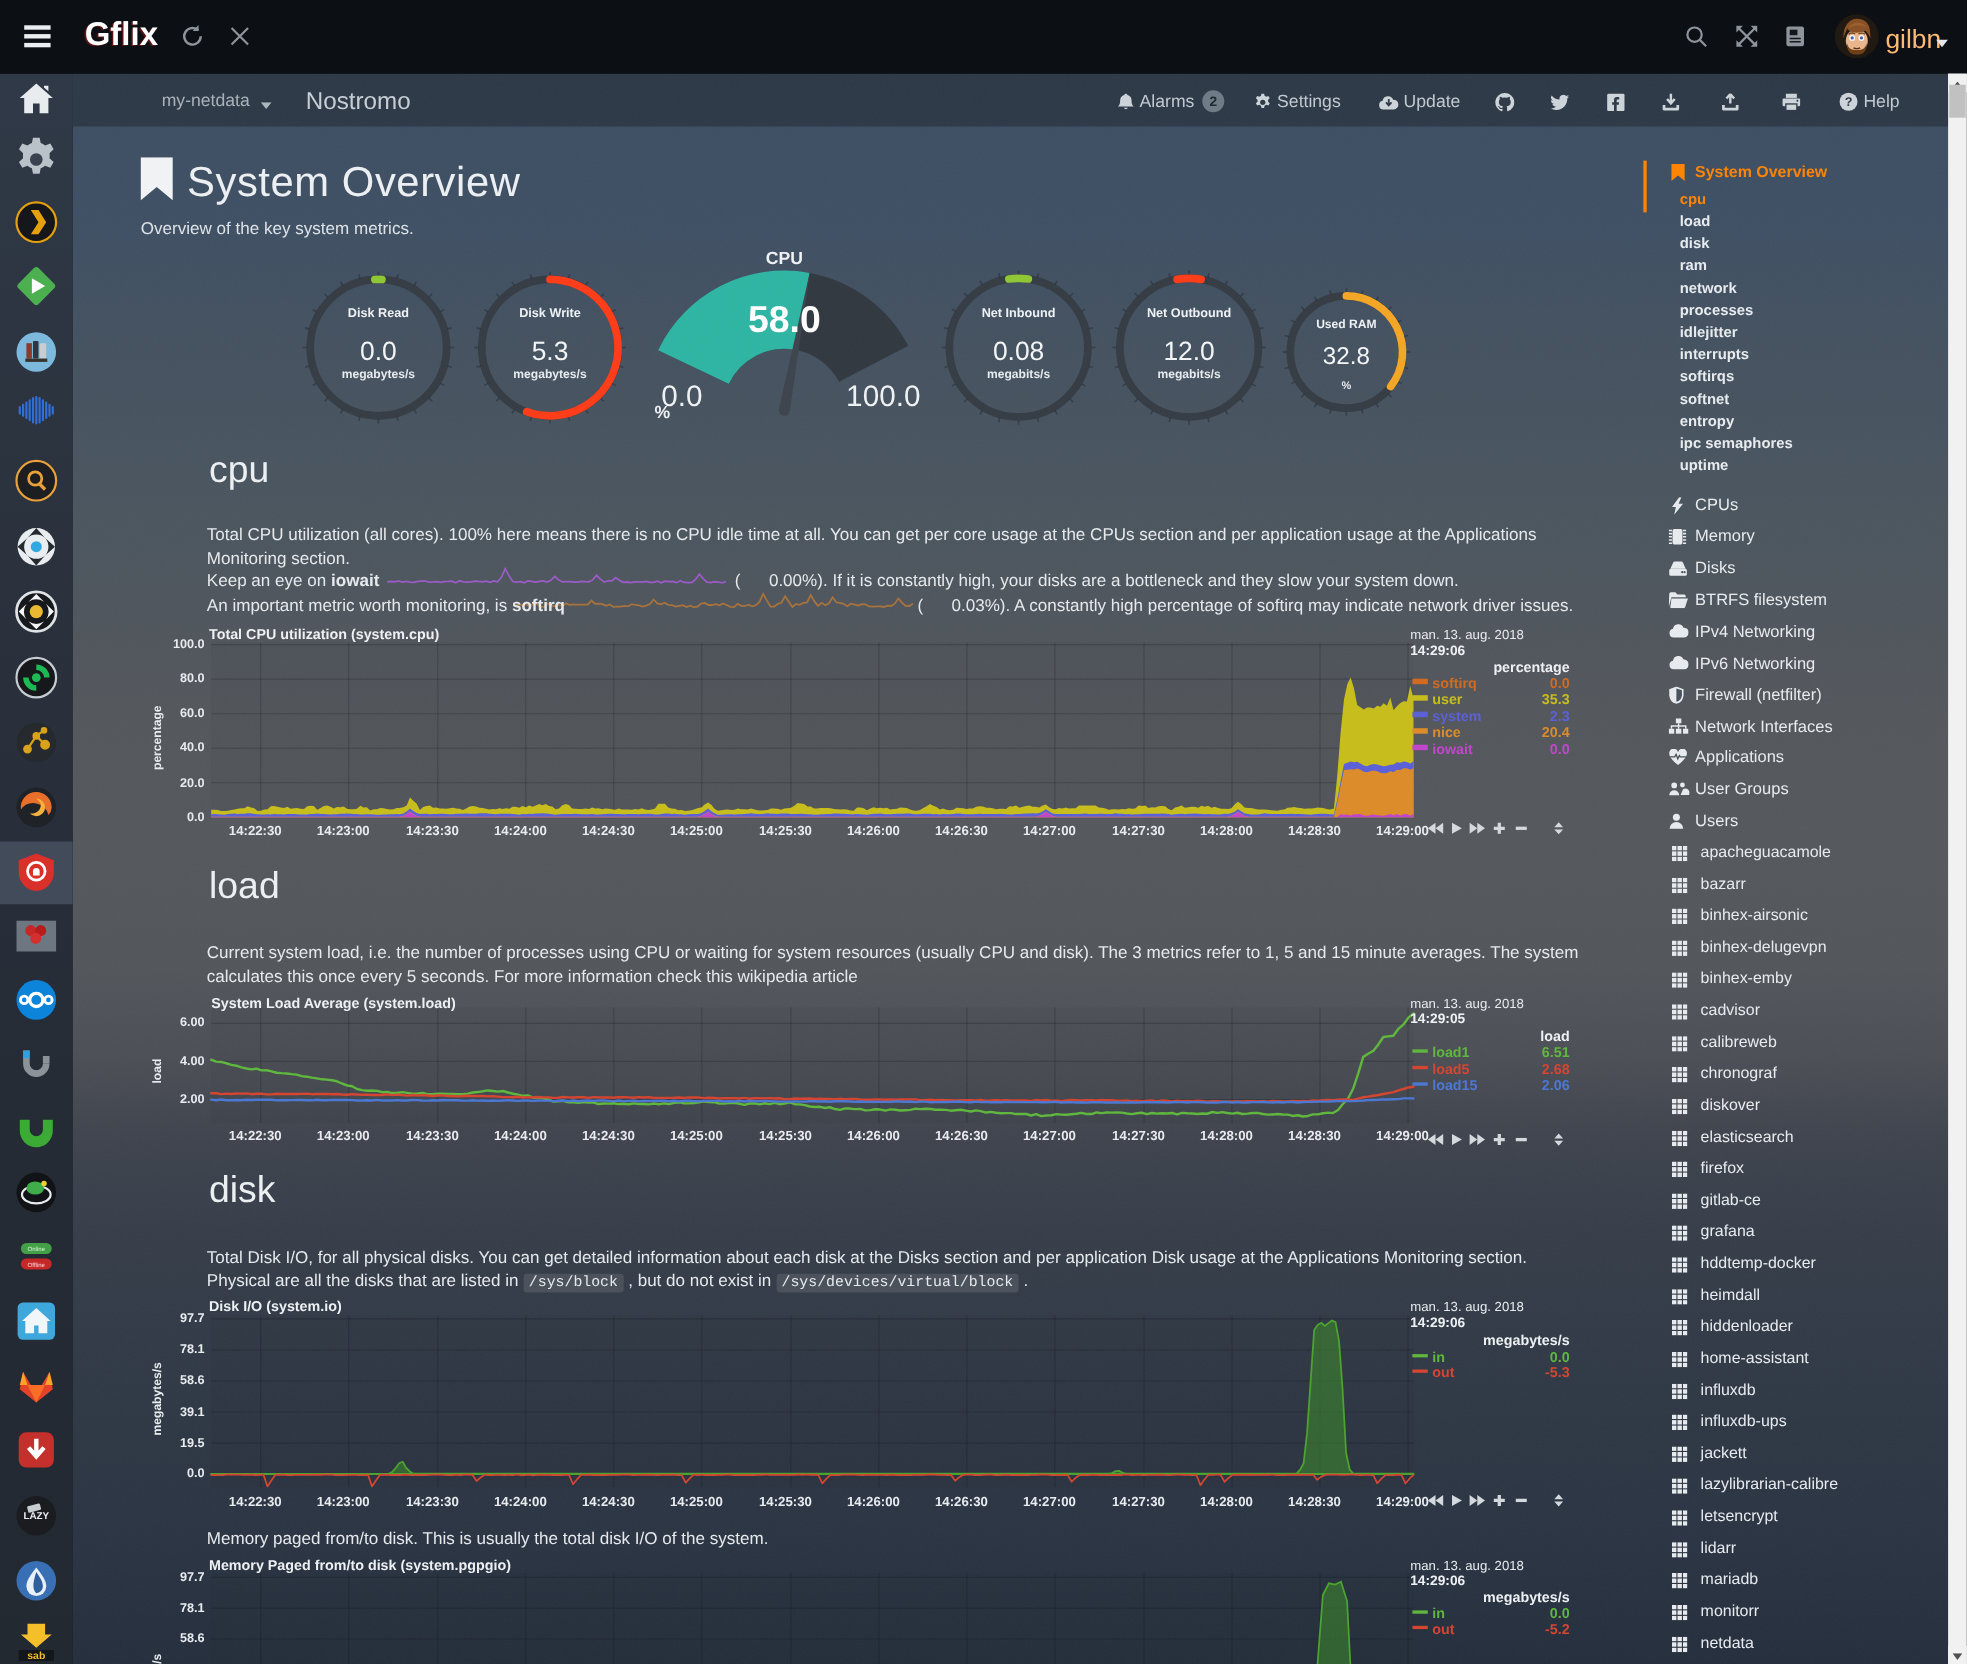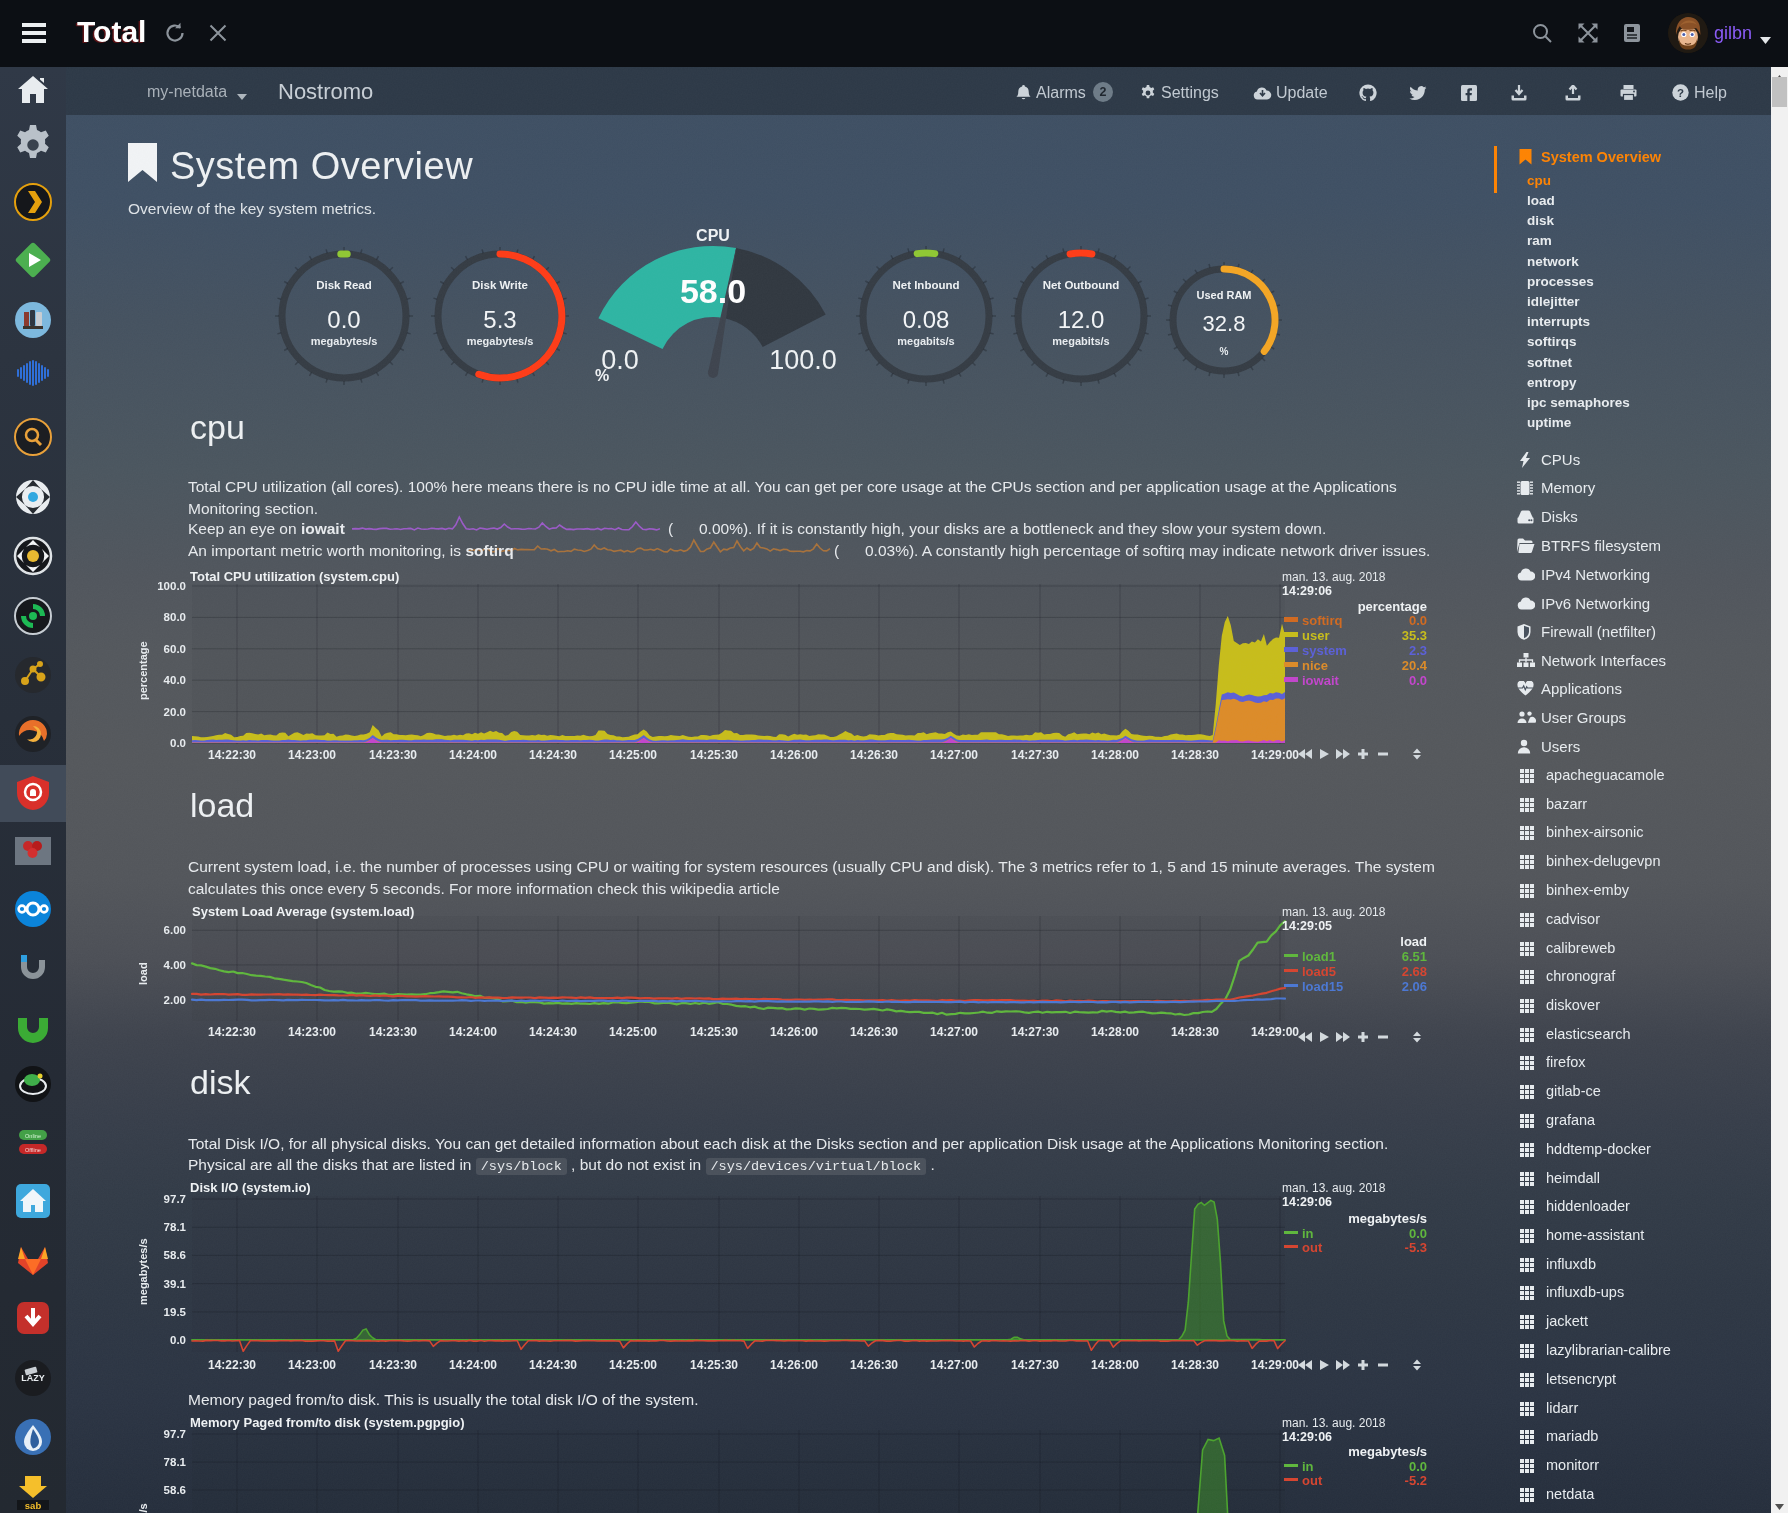--- a/index.html
+++ b/index.html
@@ -12,21 +12,21 @@
 #content { position:absolute; left:66px; top:67px; width:1707px; height:1446px;
   background:linear-gradient(180deg,#3d4e62 0%,#3e4f63 9.2%,#44515f 17.5%,#4a555e 27.9%,#50555c 35.5%,#53575c 40.3%,#54575b 47.9%,#52555a 56.2%,#4b4e55 61.8%,#3d424c 67.3%,#363d49 72.8%,#313a46 78.4%,#2d3643 85.3%,#2a3342 92.2%,#242d3b 100%); }
 #scroll { position:absolute; left:1771px; top:67px; width:17px; height:1446px; background:#f1f1f1; z-index:40; }
 </style></head>
 <body>
 
 <div id="topbar">
   <div class="abs" style="left:22px;top:23px;width:24px;height:3.5px;background:#eceff1"></div>
   <div class="abs" style="left:22px;top:31px;width:24px;height:3.5px;background:#eceff1"></div>
   <div class="abs" style="left:22px;top:39px;width:24px;height:3.5px;background:#eceff1"></div>
-  <div class="t" style="left:77px;top:15px;font-size:30px;font-weight:bold;color:#fff;text-shadow:-1.5px 1px 0 rgba(190,25,25,0.45)">Total</div>
+  <div class="t" style="left:77px;top:15px;font-size:30px;font-weight:bold;color:#fff;text-shadow:-1.5px 1px 0 rgba(190,25,25,0.45)">Gflix</div>
   <div class="abs" style="left:164px;top:22px"><svg width="22" height="22" viewBox="0 0 22 22">
         <path d="M18.5 11 a7.5 7.5 0 1 1-2.2-5.3" fill="none" stroke="#8d949c" stroke-width="2.2"></path>
         <path d="M16.5 0.8 v5.4 h-5.4 Z" fill="#8d949c"></path>
       </svg></div>
   <div class="abs" style="left:209px;top:24px"><svg width="18" height="18" viewBox="0 0 18 18">
         <path d="M1.5 1.5 L16.5 16.5 M16.5 1.5 L1.5 16.5" stroke="#8d949c" stroke-width="2"></path>
       </svg></div>
   <div class="abs" style="left:1532px;top:23px"><svg width="20" height="20" viewBox="0 0 20 20">
         <circle cx="8.5" cy="8.5" r="6.5" fill="none" stroke="#8d949c" stroke-width="2"></circle>
         <line x1="13.5" y1="13.5" x2="19" y2="19" stroke="#8d949c" stroke-width="2"></line>
@@ -56,21 +56,21 @@
     <path d="M12 13 C16 6 26 6 29 12 C25 9 17 9 12 13 Z" fill="#9d6130"></path>
     <circle cx="15.8" cy="21.5" r="2.6" fill="#fff"></circle>
         <circle cx="24.2" cy="21.5" r="2.6" fill="#fff"></circle>
     <circle cx="15.8" cy="21.5" r="1.5" fill="#4a5fae"></circle>
         <circle cx="24.2" cy="21.5" r="1.5" fill="#4a5fae"></circle>
     <path d="M12.5 18.2 c2-1.5 4.5-1.2 6-0.5 M21.5 17.7 c2-0.7 4.5-1 6 0.5" stroke="#7a4a22" stroke-width="1.3" fill="none"></path>
     <path d="M11 26 C11 34 14 36.5 20 36.5 C26 36.5 29 34 29 26 C27.5 31 25.5 32.5 20 32.5 C14.5 32.5 12.5 31 11 26 Z" fill="#6e4018"></path>
     <path d="M17 30.5 c2 1 4 1 6 0" stroke="#5a3010" stroke-width="1.2" fill="none"></path>
     </svg>
   </div>
-  <div class="t" style="left:1714px;top:23px;font-size:18px;color:#8b5cf6">gilbn</div>
+  <div class="t" style="left:1714px;top:23px;font-size:24px;color:#fdba74">gilbn</div>
   <div class="abs" style="left:1760px;top:30px"><svg width="11" height="7" viewBox="0 0 11 7">
         <path d="M0 0 h11 L5.5 7 Z" fill="#e4e7ea"></path>
       </svg></div>
 </div>
 
 <div id="sidebar">
   <div class="abs" style="left:0;top:698px;width:66px;height:57px;background:#414b59"></div>
   <div class="abs" style="left:13px;top:3px;width:40px;height:40px"><svg width="40" height="40" viewBox="0 0 40 40">
         <path d="M20 6 L35 19 h-4 v14 h-8 v-9 h-6 v9 h-8 V19 h-4 Z" fill="#e8ecef"></path>
         <path d="M27 8 h4 v5 l-4-3.5 Z" fill="#e8ecef"></path>

